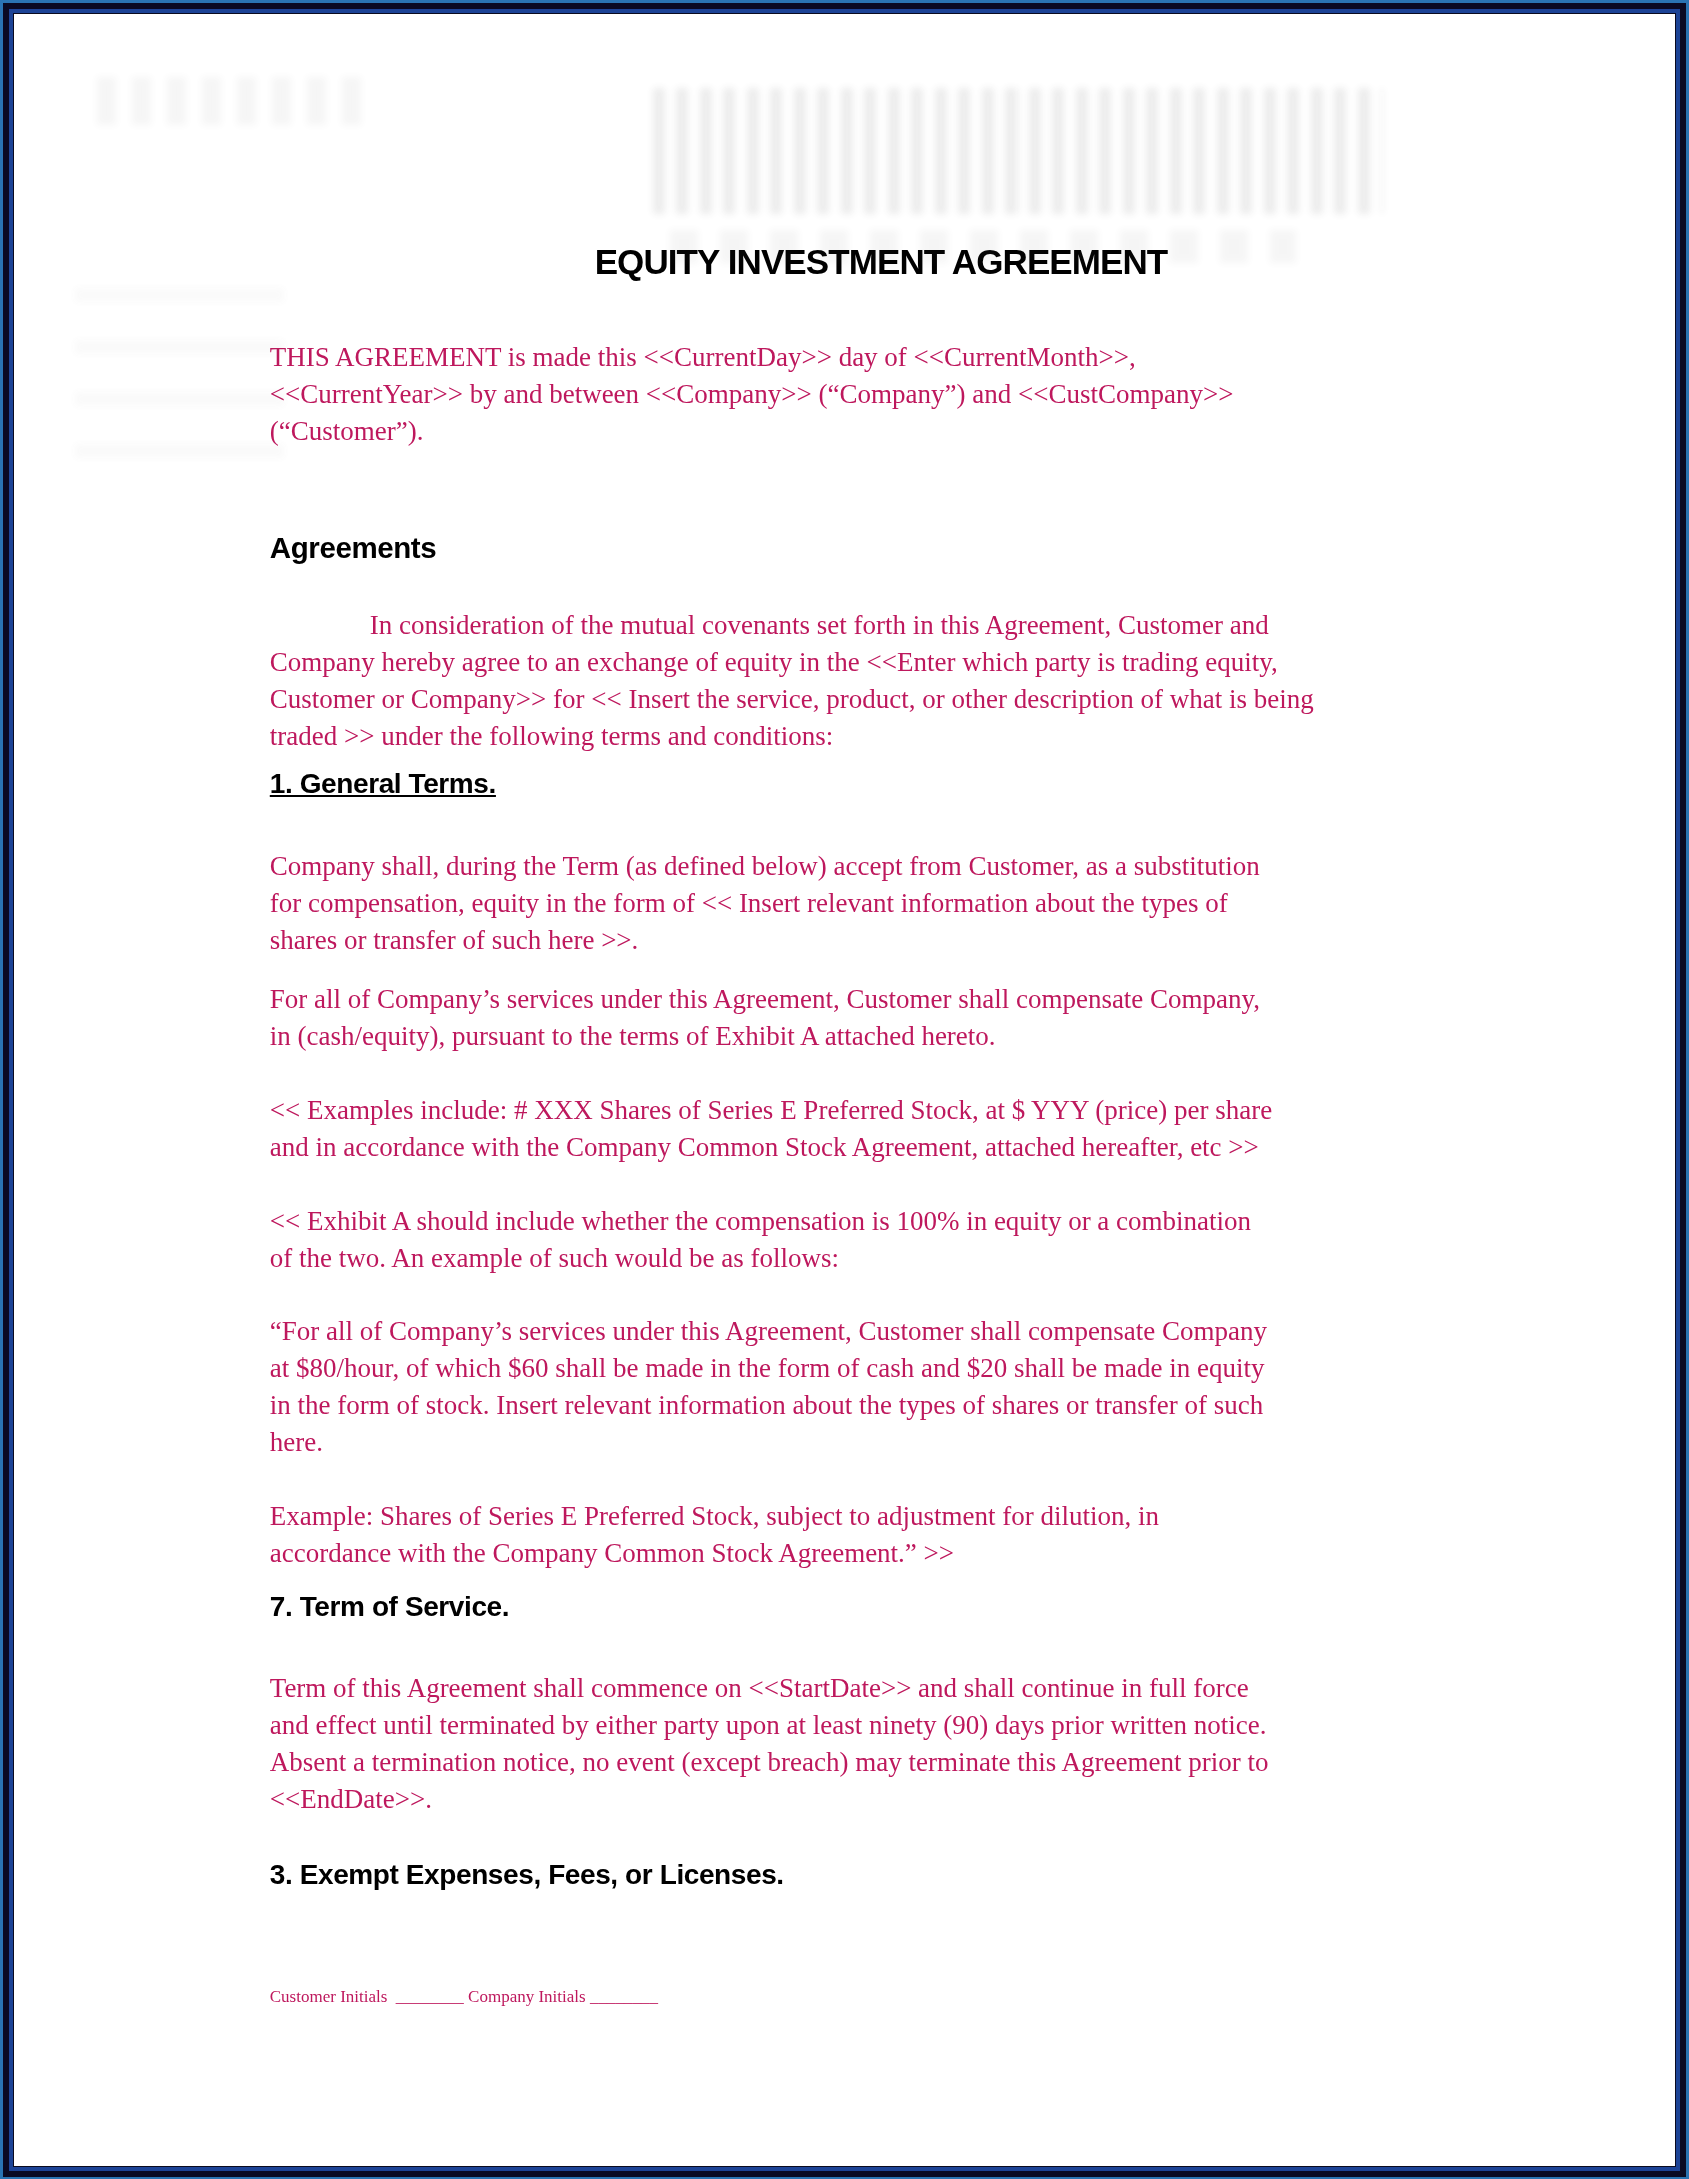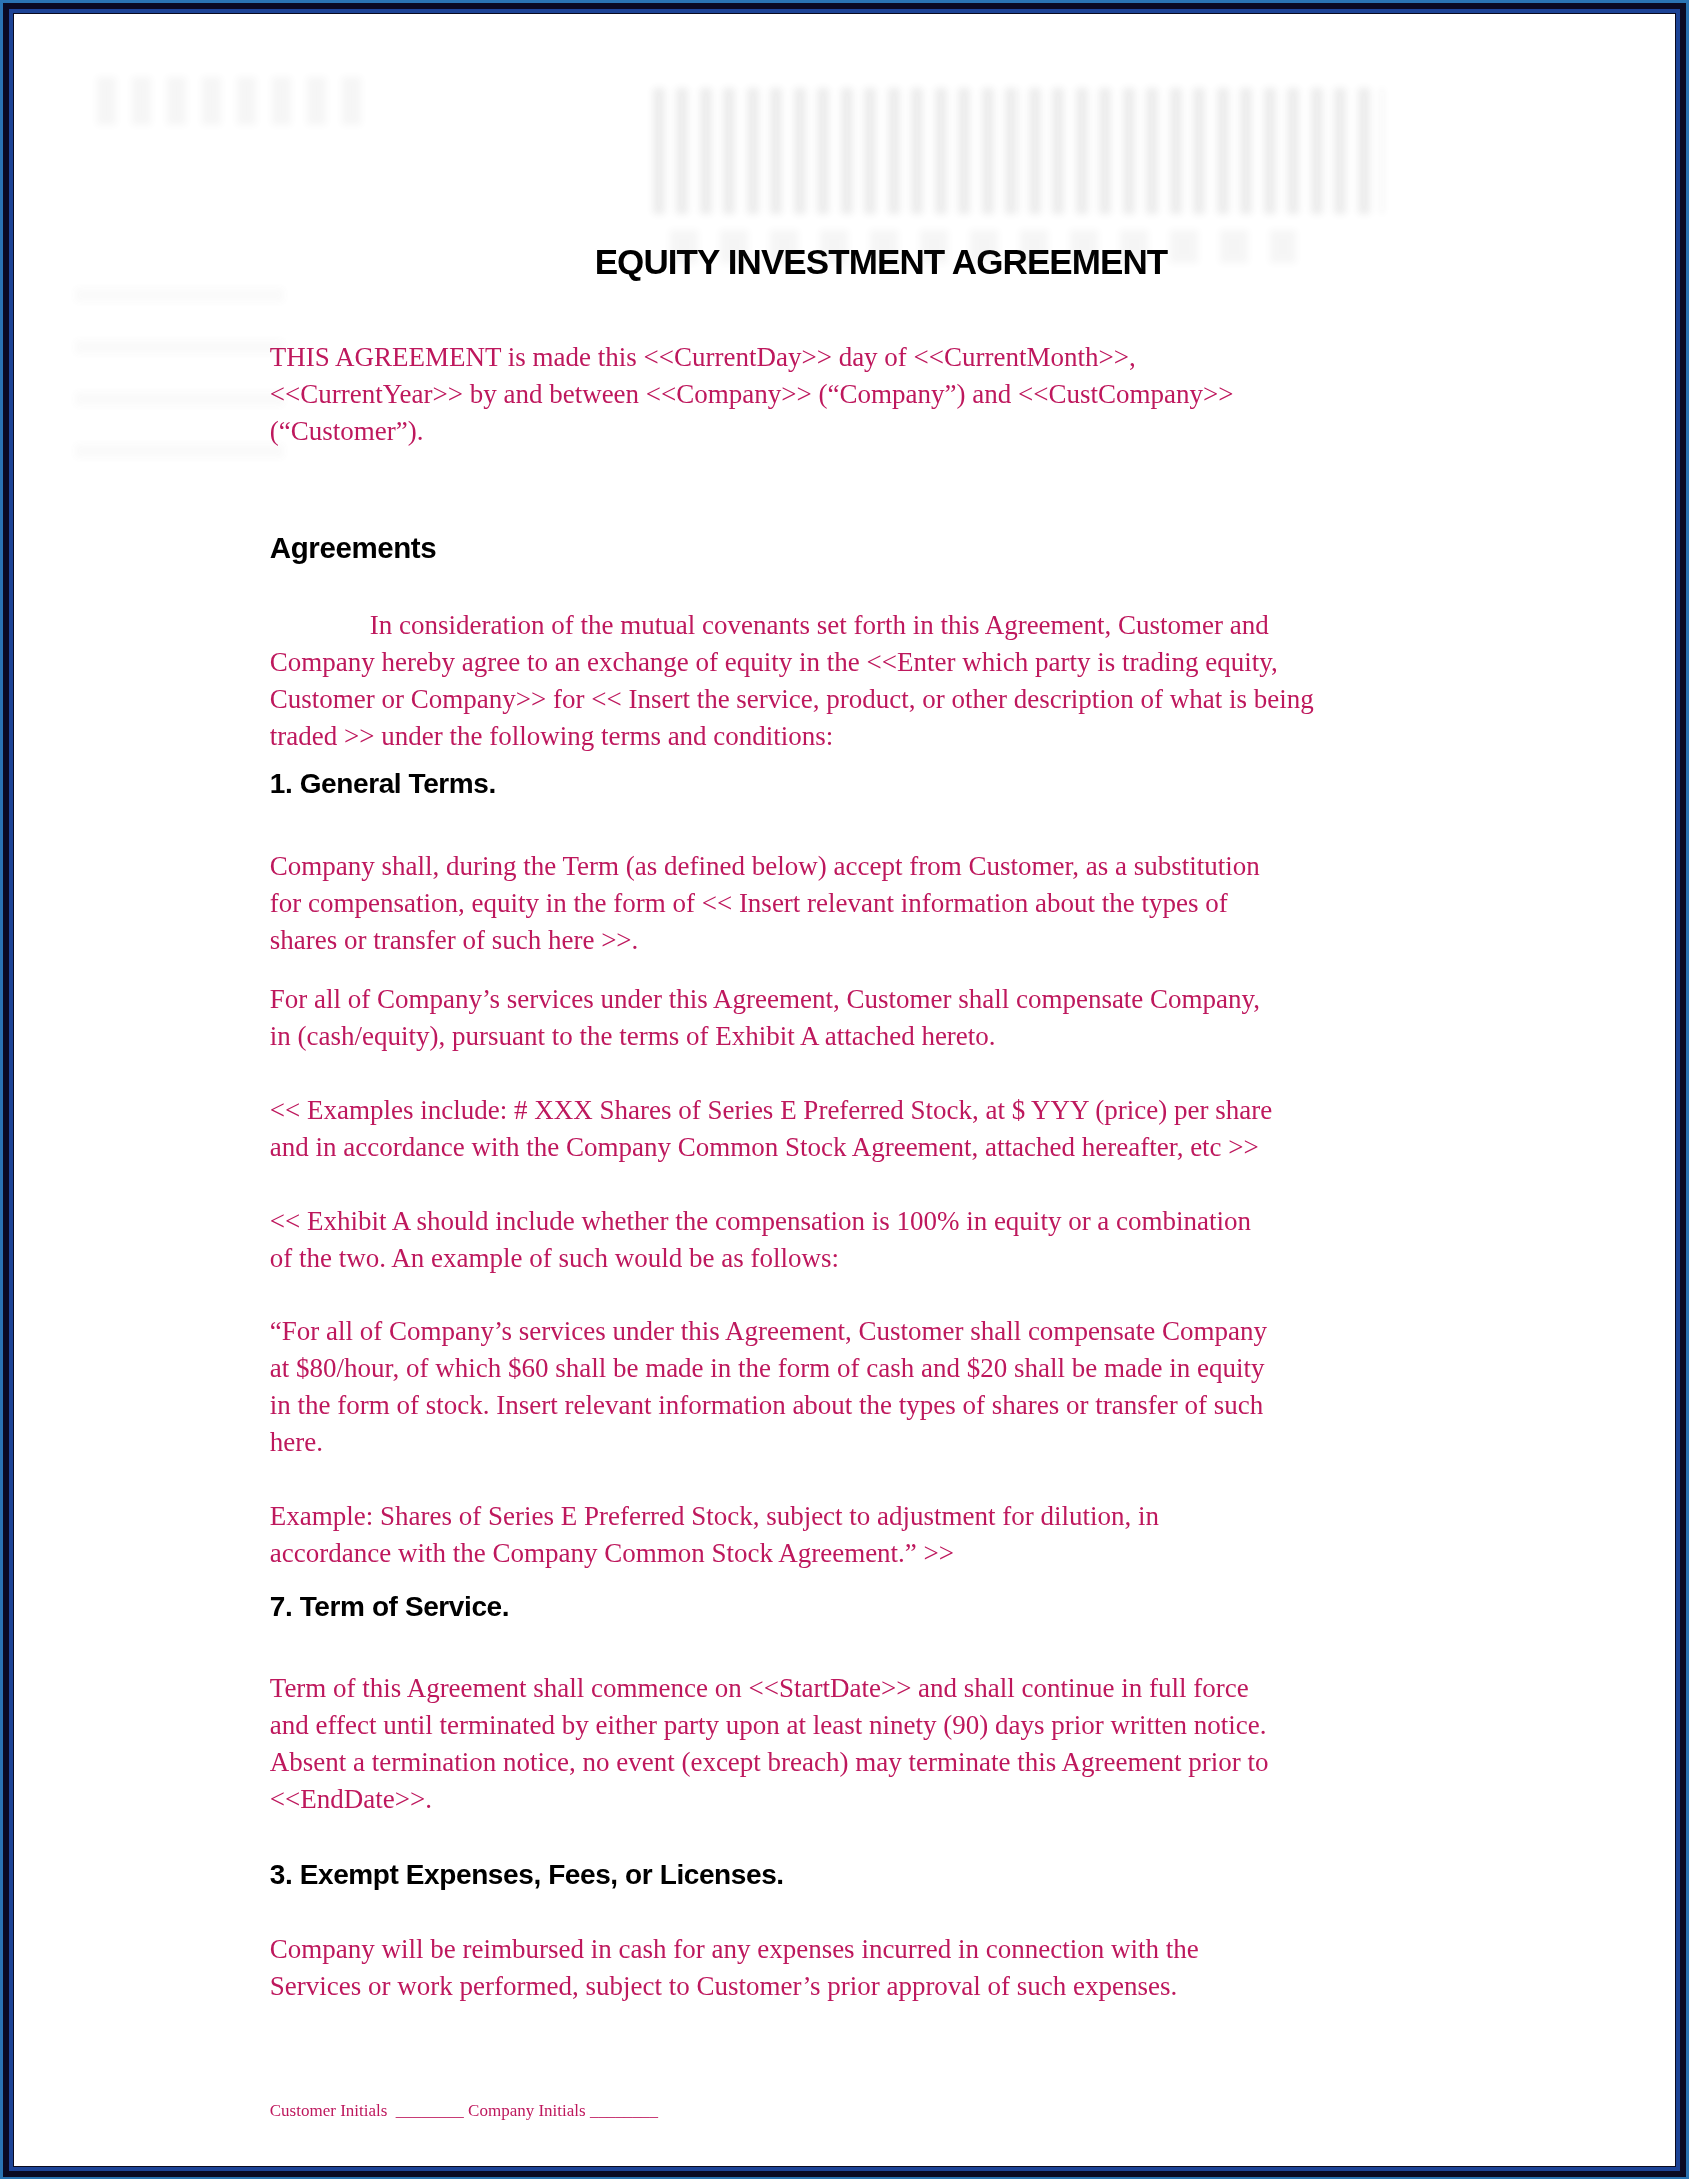--- a/index.html
+++ b/index.html
@@ -59,21 +59,21 @@
     font:27px/37px "Liberation Serif", serif;
     color:#be185d;
     white-space:pre-line;
   }
   .ind { margin-left:50px; }
   .red { color:#bb1f2e; }
 
   
   #intro        { margin-top:56px; }
   #consider     { margin-top:42px; text-indent:100px; }
-  #h-1          { margin-top:12px; }
+  #h-1          { margin-top:12px;text-decoration:underline; }
   #b-1-0        { margin-top:48px; }
   #b-1-1        { margin-top:37px; }
   #b-1-2        { margin-top:22.6px; }
   #b-1-3        { margin-top:37px; }
   #b-1-4        { margin-top:36px; }
   #b-1-5        { margin-top:37px; }
   #h-2          { margin-top:18px; }
   #b-2-0        { margin-top:47px; }
   #h-3          { margin-top:40px; }
   #b-3-0        { margin-top:40px; }
@@ -131,22 +131,20 @@
 
           <h3 id="h-2" class="section-heading">7. Term of Service.</h3>
 
           <p id="b-2-0" class="ind">Term of this Agreement shall commence on &lt;&lt;StartDate&gt;&gt; and shall continue in full force
 and effect until terminated by either party upon at least ninety (90) days prior written notice.
 Absent a termination notice, no event (except breach) may terminate this Agreement prior to
 &lt;&lt;EndDate&gt;&gt;.</p>
 
           <h3 id="h-3" class="section-heading">3. Exempt Expenses, Fees, or Licenses.</h3>
 
-          <p id="b-3-0" class="ind">Company will be reimbursed in cash for any expenses incurred in connection with the
-Services or work performed, subject to Customer’s prior approval of such expenses.</p>
 
           <p id="footer-line">Customer Initials &nbsp;________ Company Initials ________</p>
 
         </div>
       </div>
     </div>
   </div>
 </div>
 
 

